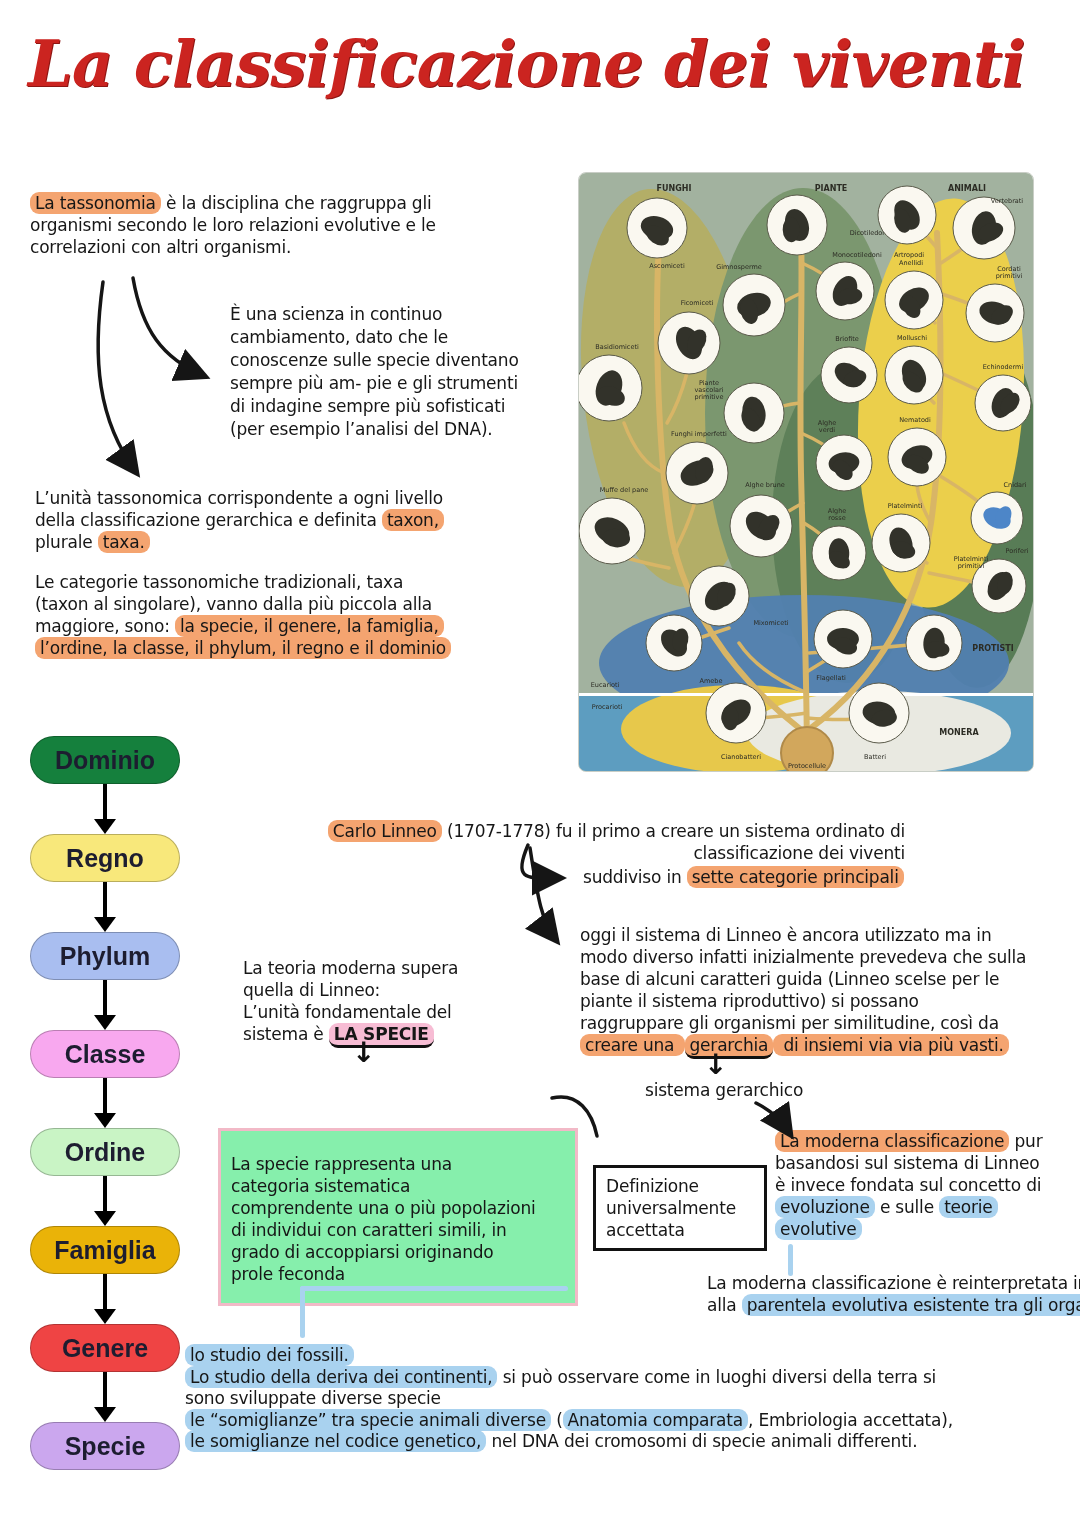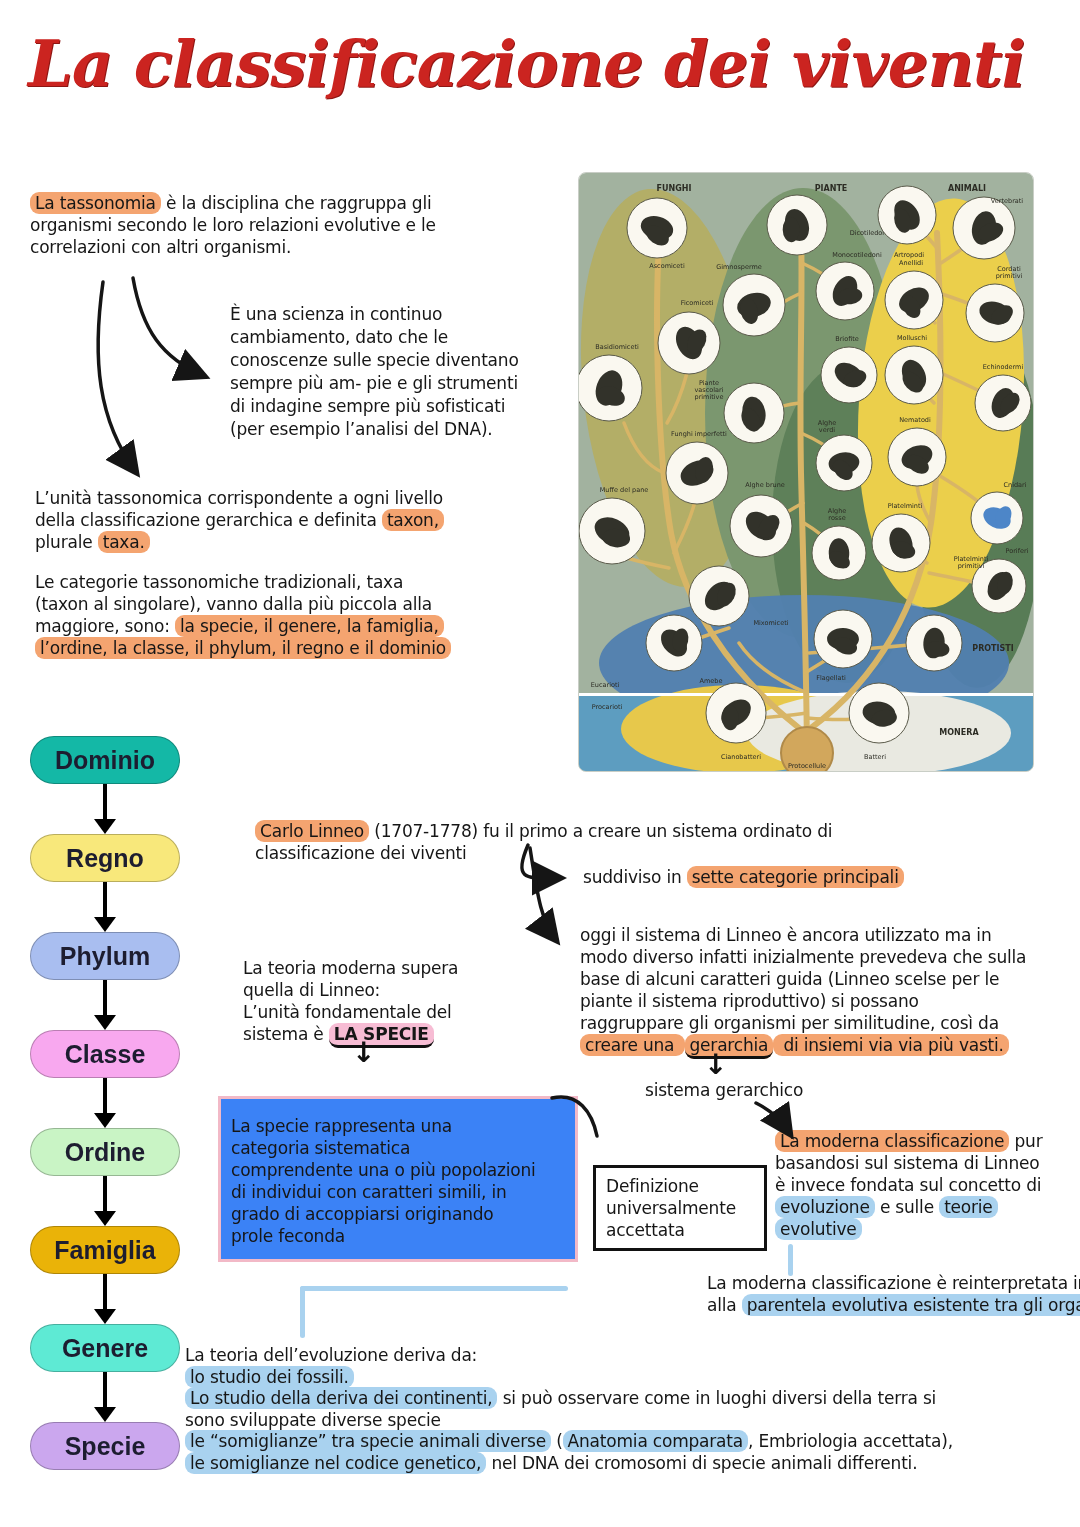--- a/index.html
+++ b/index.html
@@ -13,27 +13,27 @@
   .block div{white-space:nowrap;}
   .hl-o{background:#f4a470;border-radius:9px;padding:1px 5px;}
   .hl-b{background:#a9d2ef;border-radius:9px;padding:1px 5px;}
   .hl-p{background:#f7bcd4;border-radius:9px;padding:1px 5px;}
   .ul{border-bottom:3px solid #111;}
   .bold{font-weight:bold;}
   #b-tassonomia{left:30px;top:192px;width:520px;}
   #b-scienza{left:230px;top:303px;width:345px;line-height:23px;}
   #b-unita{left:35px;top:487px;width:530px;}
   #b-categorie{left:35px;top:571px;width:540px;}
-  #b-linneo{left:255px;top:820px;width:650px;}
+  #b-linneo{left:255px;top:820px;width:650px;text-align:right;}
   #b-suddiviso{left:583px;top:866px;width:430px;}
   #b-oggi{left:580px;top:924px;width:480px;}
   #b-sistger{left:645px;top:1079px;width:260px;}
   #b-teoria{left:243px;top:957px;width:335px;}
-  #b-speciebox{left:218px;top:1096px;width:334px;height:128px;border:3px solid #f2b9c7;
-               background:#3b82f6;padding:16px 10px;}
+  #b-speciebox{left:218px;top:1128px;width:334px;height:128px;border:3px solid #f2b9c7;
+               background:#86efac;padding:22px 10px;}
   #b-definizione{left:593px;top:1133px;width:148px;border:3px solid #111;
                  background:#fff;padding:7px 10px;margin-top:32px;}
   #b-moderna{left:775px;top:1130px;width:295px;}
   #b-reinterp{left:707px;top:1272px;width:370px;}
   #b-bottom{left:185px;top:1345px;width:890px;line-height:21.5px;}
   .down-glyph{position:absolute;font-size:28px;font-weight:bold;color:#111;}
   #dg1{left:352px;top:1036px;}
   #dg2{left:704px;top:1048px;}
   
   .fc{position:absolute;left:30px;top:736px;width:150px;display:flex;
@@ -131,21 +131,20 @@
       <div><span>basandosi sul sistema di Linneo</span></div>
       <div><span>è invece fondata sul concetto di</span></div>
       <div><span class="hl-b">evoluzione</span><span> e sulle </span><span class="hl-b">teorie</span></div>
       <div><span class="hl-b">evolutive</span></div>
     </div>
   <div class="block" id="b-reinterp">
       <div><span>La moderna classificazione è reinterpretata in base</span></div>
       <div><span>alla </span><span class="hl-b">parentela evolutiva esistente tra gli organismi</span></div>
     </div>
   <div class="block" id="b-bottom">
-      <div><span>La teoria dell’evoluzione deriva da:</span></div>
       <div><span class="hl-b">lo studio dei fossili.</span></div>
       <div><span class="hl-b">Lo studio della deriva dei continenti,</span><span> si può osservare come in luoghi diversi della terra si</span></div>
       <div><span>sono sviluppate diverse specie</span></div>
       <div><span class="hl-b">le “somiglianze” tra specie animali diverse</span><span> (</span><span class="hl-b">Anatomia comparata</span><span>, Embriologia accettata),</span></div>
       <div><span class="hl-b">le somiglianze nel codice genetico,</span><span> nel DNA dei cromosomi di specie animali differenti.</span></div>
     </div>
 
   <div class="down-glyph" id="dg1">↓</div>
   <div class="down-glyph" id="dg2">↓</div>
 
@@ -163,21 +162,21 @@
       <path d="M133,278 C142,330 162,358 204,376" marker-end="url(#ah)"></path>
       <path d="M103,282 C92,360 98,420 136,472" marker-end="url(#ah)"></path>
       <path d="M528,845 C512,882 528,878 560,878" marker-end="url(#ah)"></path>
       <path d="M530,848 C538,900 542,922 556,940" marker-end="url(#ah)"></path>
       <path d="M756,1103 C774,1112 782,1122 790,1134" marker-end="url(#ah)"></path>
       <path d="M552,1098 C578,1092 592,1112 597,1136"></path>
     </g>
   </svg>
 
   <div class="fc" id="flowchart">
-      <div class="fc-box" style="background: #14b8a6;">Dominio</div>
+      <div class="fc-box" style="background: #15803d;">Dominio</div>
       <div class="fc-arrow">
         <span class="fc-line"></span>
         <span class="fc-head"></span>
       </div>
       <div class="fc-box" style="background: rgb(248, 232, 123);">Regno</div>
       <div class="fc-arrow">
         <span class="fc-line"></span>
         <span class="fc-head"></span>
       </div>
       <div class="fc-box" style="background: rgb(169, 190, 240);">Phylum</div>
@@ -193,21 +192,21 @@
       <div class="fc-box" style="background: rgb(201, 244, 197);">Ordine</div>
       <div class="fc-arrow">
         <span class="fc-line"></span>
         <span class="fc-head"></span>
       </div>
       <div class="fc-box" style="background: #eab308;">Famiglia</div>
       <div class="fc-arrow">
         <span class="fc-line"></span>
         <span class="fc-head"></span>
       </div>
-      <div class="fc-box" style="background: #5eead4;">Genere</div>
+      <div class="fc-box" style="background: #ef4444;">Genere</div>
       <div class="fc-arrow">
         <span class="fc-line"></span>
         <span class="fc-head"></span>
       </div>
       <div class="fc-box" style="background: rgb(203, 167, 238);">Specie</div>
     </div>
 
   <div class="tree">
     <svg width="454" height="598" viewBox="0 0 454 598">
       <rect x="0" y="0" width="454" height="598" fill="#a2b29f"></rect>

